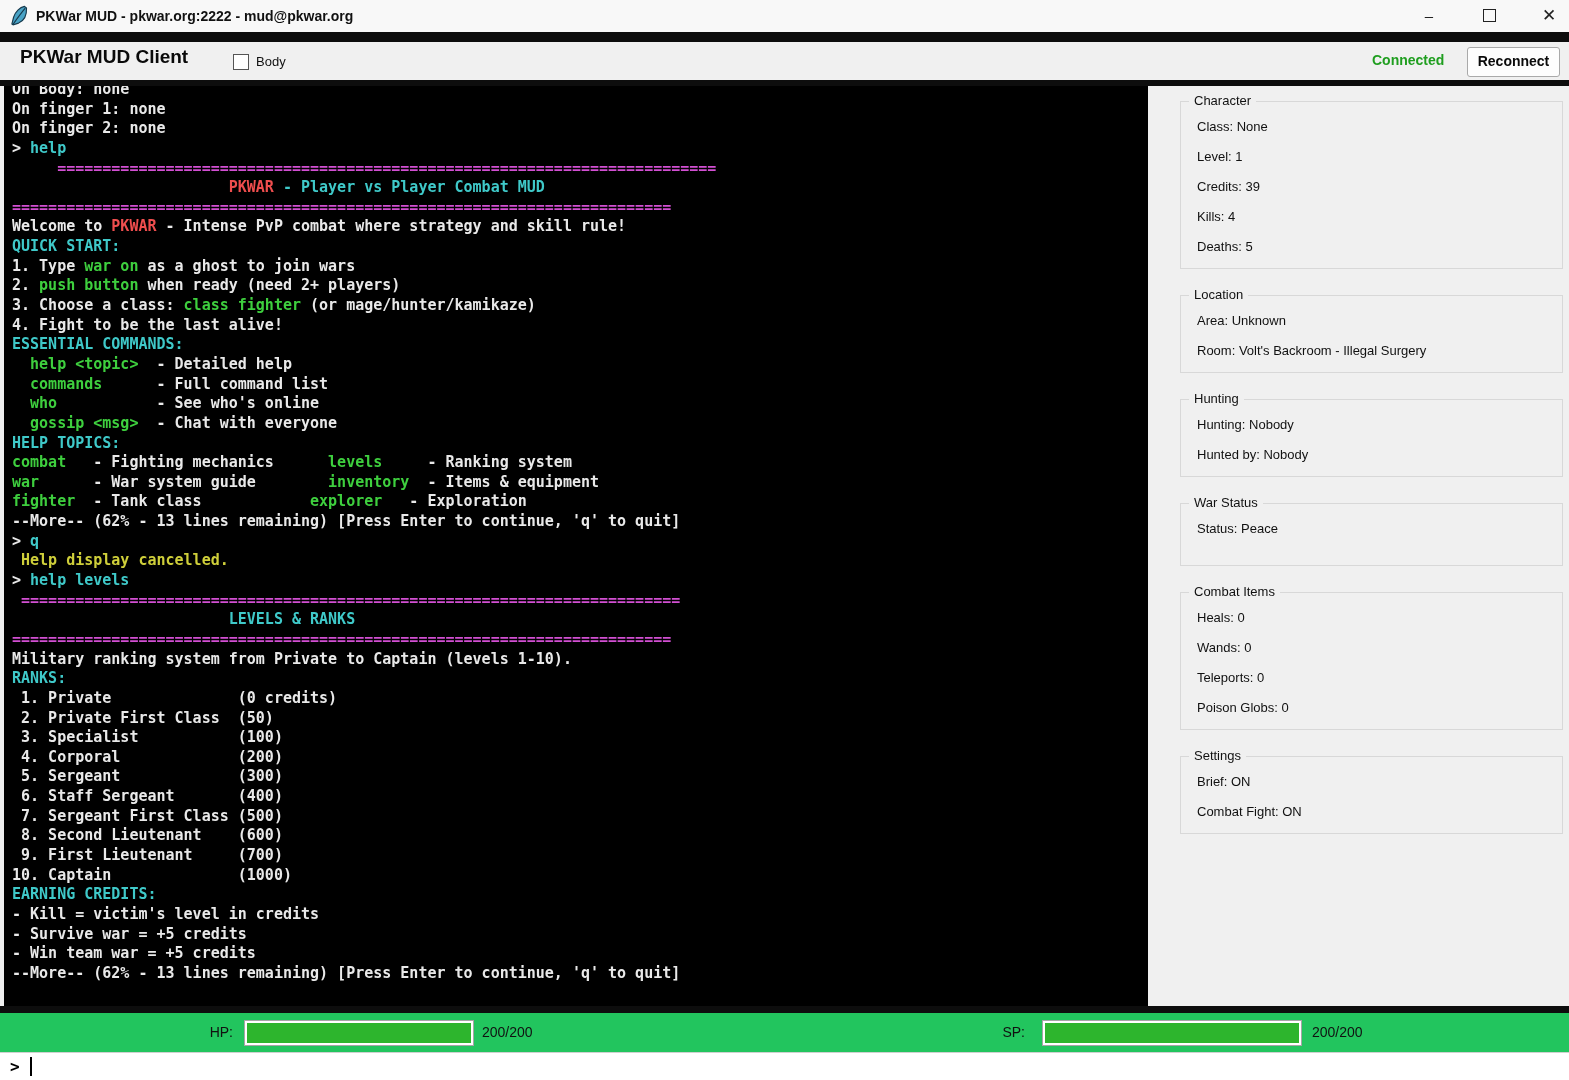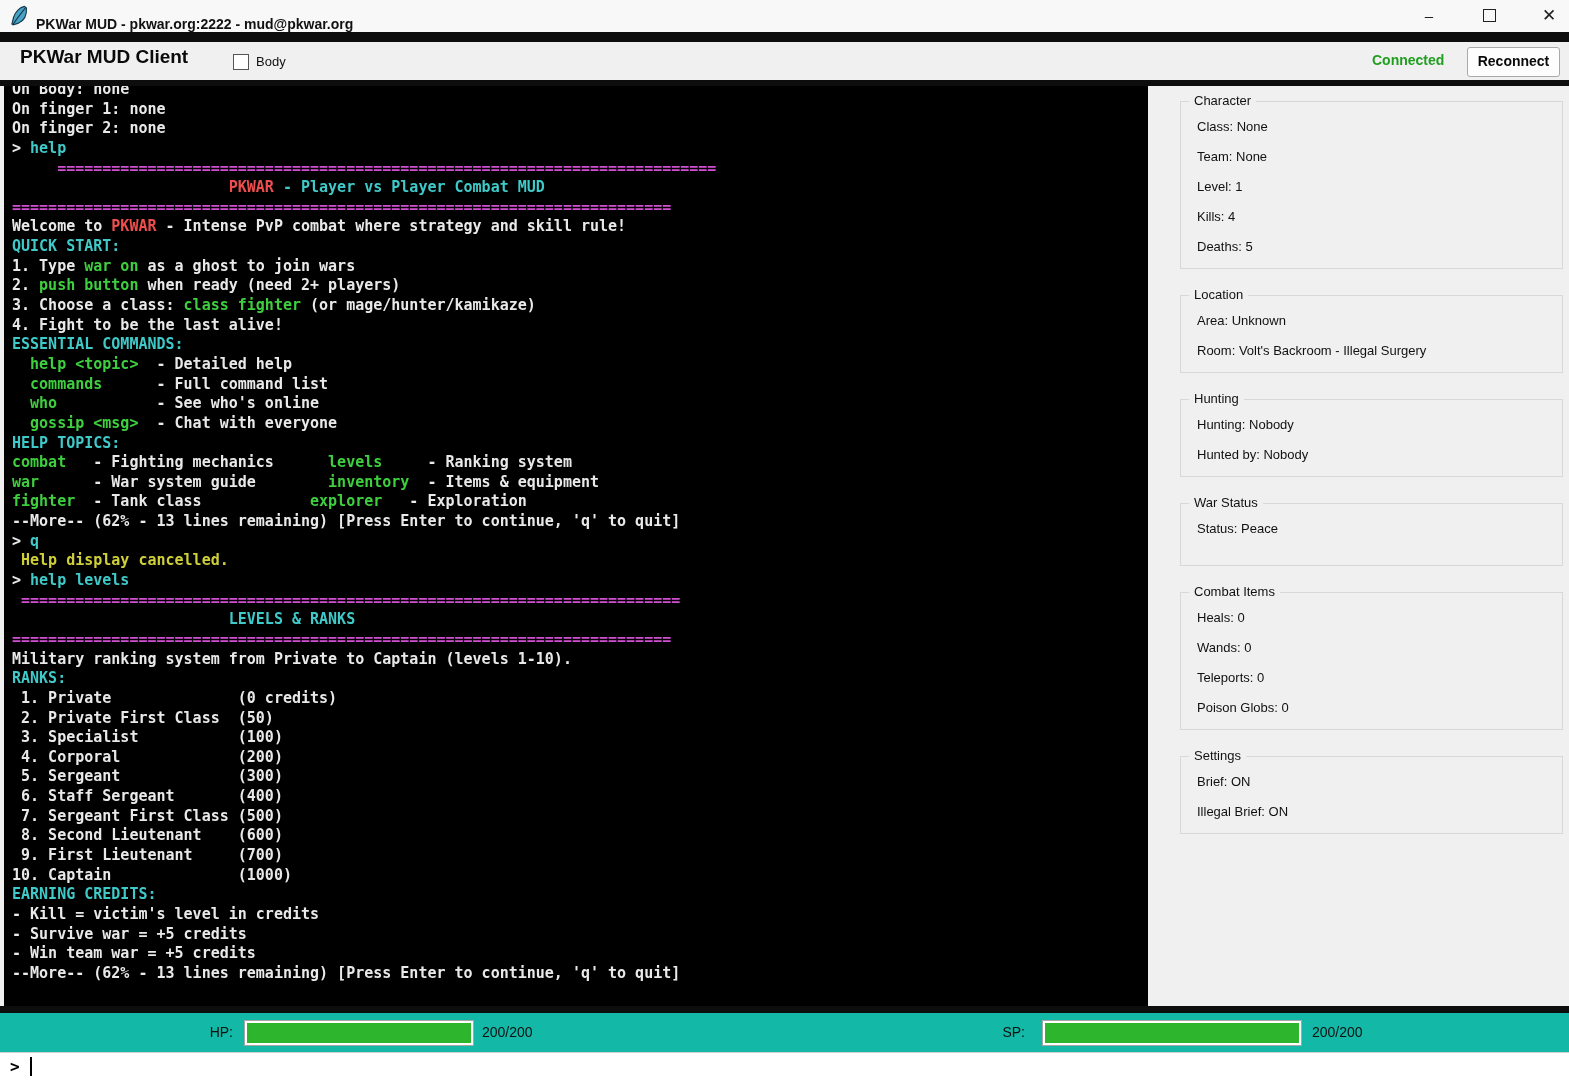--- a/index.html
+++ b/index.html
@@ -3,21 +3,21 @@
 <meta charset="utf-8">
 <style>
   html,body{margin:0;padding:0;}
   body{
     width:1569px;height:1080px;position:relative;overflow:hidden;
     background:#f0f0f0;font-family:"Liberation Sans",sans-serif;color:#111;
   }
   
   .titlebar{position:absolute;left:0;top:0;width:1569px;height:32px;background:#f8f8f8;}
   .titlebar .app-icon{position:absolute;left:9px;top:5px;width:20px;height:22px;}
-  .titlebar .wtitle{position:absolute;left:36px;top:8px;height:40px;line-height:32px;font-size:14px;font-weight:bold;color:#111;}
+  .titlebar .wtitle{position:absolute;left:36px;top:0;height:40px;line-height:32px;font-size:14px;font-weight:bold;color:#111;}
   .winbtn{position:absolute;top:0;width:46px;height:32px;text-align:center;line-height:32px;font-size:15px;color:#222;cursor:default;}
   .winbtn.min{left:1406px;}
   .winbtn.max{left:1466px;}
   .winbtn.close{left:1526px;font-size:17px;}
   .maxglyph{display:inline-block;width:11px;height:11px;border:1.5px solid #222;vertical-align:middle;margin-top:-3px;}
   
   .band-top{position:absolute;left:0;top:32px;width:1569px;height:10px;background:#0d0d0d;}
   .band-mid{position:absolute;left:0;top:80px;width:1569px;height:6px;background:#0d0d0d;}
   .band-low{position:absolute;left:0;top:1006px;width:1569px;height:7px;background:#0d0d0d;}
   
@@ -38,21 +38,21 @@
   .term-scrollbar{position:absolute;left:1159px;top:892px;width:3px;height:93px;background:#777;}
   
   .sidebar{position:absolute;left:1148px;top:86px;width:421px;height:920px;background:#f0f0f0;}
   .panel{position:relative;margin:0 4px 26px 32px;width:383px;border:1px solid #d8d8d8;
     padding:10px 0 6px 0;background:#f0f0f0;box-sizing:border-box;}
   .panel:first-child{margin-top:15px;}
   .panel.tall{min-height:63px;}
   .panel-title{position:absolute;left:8px;top:-9px;background:#f0f0f0;padding:0 5px;font-size:13px;color:#111;}
   .panel-item{font-size:13px;line-height:30px;padding-left:16px;color:#111;}
   
-  .statusbar{position:absolute;left:0;top:1013px;width:1569px;height:39px;background:#14b8a6;}
+  .statusbar{position:absolute;left:0;top:1013px;width:1569px;height:39px;background:#22c55e;}
   .bar-label{position:absolute;top:11px;font-size:14px;color:#111;text-align:right;}
   .bar-label.hp{left:170px;width:63px;}
   .bar-label.sp{left:962px;width:63px;}
   .bar{position:absolute;top:7px;height:20px;border:1px solid #a6a6a6;background:#fff;padding:2px;}
   .bar.hp{left:244px;width:224px;}
   .bar.sp{left:1042px;width:254px;}
   .bar-fill{height:100%;}
   .bar-value{position:absolute;top:11px;font-size:14px;color:#111;}
   .bar-value.hp{left:482px;}
   .bar-value.sp{left:1312px;}
@@ -90,22 +90,22 @@
 
 <div class="terminal">
   <div class="term-content"><div class="tline"><span style="color: rgb(233, 233, 233);">On Body: none</span></div><div class="tline"><span style="color: rgb(233, 233, 233);">On finger 1: none</span></div><div class="tline"><span style="color: rgb(233, 233, 233);">On finger 2: none</span></div><div class="tline"><span style="color: rgb(233, 233, 233);">&gt; </span><span style="color: rgb(63, 201, 201);">help</span></div><div class="tline"><span style="color: rgb(210, 79, 210);">     =========================================================================</span></div><div class="tline"><span style="color: rgb(233, 233, 233);">                        </span><span style="color: rgb(239, 78, 78);">PKWAR</span><span style="color: rgb(63, 201, 201);"> - Player vs Player Combat MUD</span></div><div class="tline"><span style="color: rgb(210, 79, 210);">=========================================================================</span></div><div class="tline"><span style="color: rgb(233, 233, 233);">Welcome to </span><span style="color: rgb(239, 78, 78);">PKWAR</span><span style="color: rgb(233, 233, 233);"> - Intense PvP combat where strategy and skill rule!</span></div><div class="tline"><span style="color: rgb(63, 201, 201);">QUICK START:</span></div><div class="tline"><span style="color: rgb(233, 233, 233);">1. Type </span><span style="color: rgb(62, 207, 62);">war on</span><span style="color: rgb(233, 233, 233);"> as a ghost to join wars</span></div><div class="tline"><span style="color: rgb(233, 233, 233);">2. </span><span style="color: rgb(62, 207, 62);">push button</span><span style="color: rgb(233, 233, 233);"> when ready (need 2+ players)</span></div><div class="tline"><span style="color: rgb(233, 233, 233);">3. Choose a class: </span><span style="color: rgb(62, 207, 62);">class fighter</span><span style="color: rgb(233, 233, 233);"> (or mage/hunter/kamikaze)</span></div><div class="tline"><span style="color: rgb(233, 233, 233);">4. Fight to be the last alive!</span></div><div class="tline"><span style="color: rgb(63, 201, 201);">ESSENTIAL COMMANDS:</span></div><div class="tline"><span style="color: rgb(233, 233, 233);">  </span><span style="color: rgb(62, 207, 62);">help &lt;topic&gt;</span><span style="color: rgb(233, 233, 233);">  - Detailed help</span></div><div class="tline"><span style="color: rgb(233, 233, 233);">  </span><span style="color: rgb(62, 207, 62);">commands</span><span style="color: rgb(233, 233, 233);">      - Full command list</span></div><div class="tline"><span style="color: rgb(233, 233, 233);">  </span><span style="color: rgb(62, 207, 62);">who</span><span style="color: rgb(233, 233, 233);">           - See who's online</span></div><div class="tline"><span style="color: rgb(233, 233, 233);">  </span><span style="color: rgb(62, 207, 62);">gossip &lt;msg&gt;</span><span style="color: rgb(233, 233, 233);">  - Chat with everyone</span></div><div class="tline"><span style="color: rgb(63, 201, 201);">HELP TOPICS:</span></div><div class="tline"><span style="color: rgb(62, 207, 62);">combat</span><span style="color: rgb(233, 233, 233);">   - Fighting mechanics      </span><span style="color: rgb(62, 207, 62);">levels</span><span style="color: rgb(233, 233, 233);">     - Ranking system</span></div><div class="tline"><span style="color: rgb(62, 207, 62);">war</span><span style="color: rgb(233, 233, 233);">      - War system guide        </span><span style="color: rgb(62, 207, 62);">inventory</span><span style="color: rgb(233, 233, 233);">  - Items &amp; equipment</span></div><div class="tline"><span style="color: rgb(62, 207, 62);">fighter</span><span style="color: rgb(233, 233, 233);">  - Tank class            </span><span style="color: rgb(62, 207, 62);">explorer</span><span style="color: rgb(233, 233, 233);">   - Exploration</span></div><div class="tline"><span style="color: rgb(233, 233, 233);">--More-- (62% - 13 lines remaining) [Press Enter to continue, 'q' to quit]</span></div><div class="tline"><span style="color: rgb(233, 233, 233);">&gt; </span><span style="color: rgb(63, 201, 201);">q</span></div><div class="tline"><span style="color: rgb(207, 207, 58);"> Help display cancelled.</span></div><div class="tline"><span style="color: rgb(233, 233, 233);">&gt; </span><span style="color: rgb(63, 201, 201);">help levels</span></div><div class="tline"><span style="color: rgb(210, 79, 210);"> =========================================================================</span></div><div class="tline"><span style="color: rgb(63, 201, 201);">                        LEVELS &amp; RANKS</span></div><div class="tline"><span style="color: rgb(210, 79, 210);">=========================================================================</span></div><div class="tline"><span style="color: rgb(233, 233, 233);">Military ranking system from Private to Captain (levels 1-10).</span></div><div class="tline"><span style="color: rgb(63, 201, 201);">RANKS:</span></div><div class="tline"><span style="color: rgb(233, 233, 233);"> 1. Private              (0 credits)</span></div><div class="tline"><span style="color: rgb(233, 233, 233);"> 2. Private First Class  (50)</span></div><div class="tline"><span style="color: rgb(233, 233, 233);"> 3. Specialist           (100)</span></div><div class="tline"><span style="color: rgb(233, 233, 233);"> 4. Corporal             (200)</span></div><div class="tline"><span style="color: rgb(233, 233, 233);"> 5. Sergeant             (300)</span></div><div class="tline"><span style="color: rgb(233, 233, 233);"> 6. Staff Sergeant       (400)</span></div><div class="tline"><span style="color: rgb(233, 233, 233);"> 7. Sergeant First Class (500)</span></div><div class="tline"><span style="color: rgb(233, 233, 233);"> 8. Second Lieutenant    (600)</span></div><div class="tline"><span style="color: rgb(233, 233, 233);"> 9. First Lieutenant     (700)</span></div><div class="tline"><span style="color: rgb(233, 233, 233);">10. Captain              (1000)</span></div><div class="tline"><span style="color: rgb(63, 201, 201);">EARNING CREDITS:</span></div><div class="tline"><span style="color: rgb(233, 233, 233);">- Kill = victim's level in credits</span></div><div class="tline"><span style="color: rgb(233, 233, 233);">- Survive war = +5 credits</span></div><div class="tline"><span style="color: rgb(233, 233, 233);">- Win team war = +5 credits</span></div><div class="tline"><span style="color: rgb(233, 233, 233);">--More-- (62% - 13 lines remaining) [Press Enter to continue, 'q' to quit]</span></div></div>
 </div>
 <div class="term-scrollbar"></div>
 
 <div class="sidebar">
     <div class="panel">
       <div class="panel-title">Character</div>
       <div class="panel-item">Class: None</div>
-      <div class="panel-item">Team: None</div>
       <div class="panel-item">Level: 1</div>
+      <div class="panel-item">Credits: 39</div>
       <div class="panel-item">Kills: 4</div>
       <div class="panel-item">Deaths: 5</div>
     </div>
     <div class="panel">
       <div class="panel-title">Location</div>
       <div class="panel-item">Area: Unknown</div>
       <div class="panel-item">Room: Volt's Backroom - Illegal Surgery</div>
     </div>
     <div class="panel">
       <div class="panel-title">Hunting</div>
@@ -119,21 +119,21 @@
     <div class="panel">
       <div class="panel-title">Combat Items</div>
       <div class="panel-item">Heals: 0</div>
       <div class="panel-item">Wands: 0</div>
       <div class="panel-item">Teleports: 0</div>
       <div class="panel-item">Poison Globs: 0</div>
     </div>
     <div class="panel">
       <div class="panel-title">Settings</div>
       <div class="panel-item">Brief: ON</div>
-      <div class="panel-item">Illegal Brief: ON</div>
+      <div class="panel-item">Combat Fight: ON</div>
     </div>
   </div>
 
 <div class="band-low"></div>
 <div class="statusbar">
   <span class="bar-label hp">HP:</span>
   <div class="bar hp">
       <div class="bar-fill" style="width: 100%; background: rgb(45, 181, 45);"></div>
     </div>
   <span class="bar-value hp">200/200</span>

